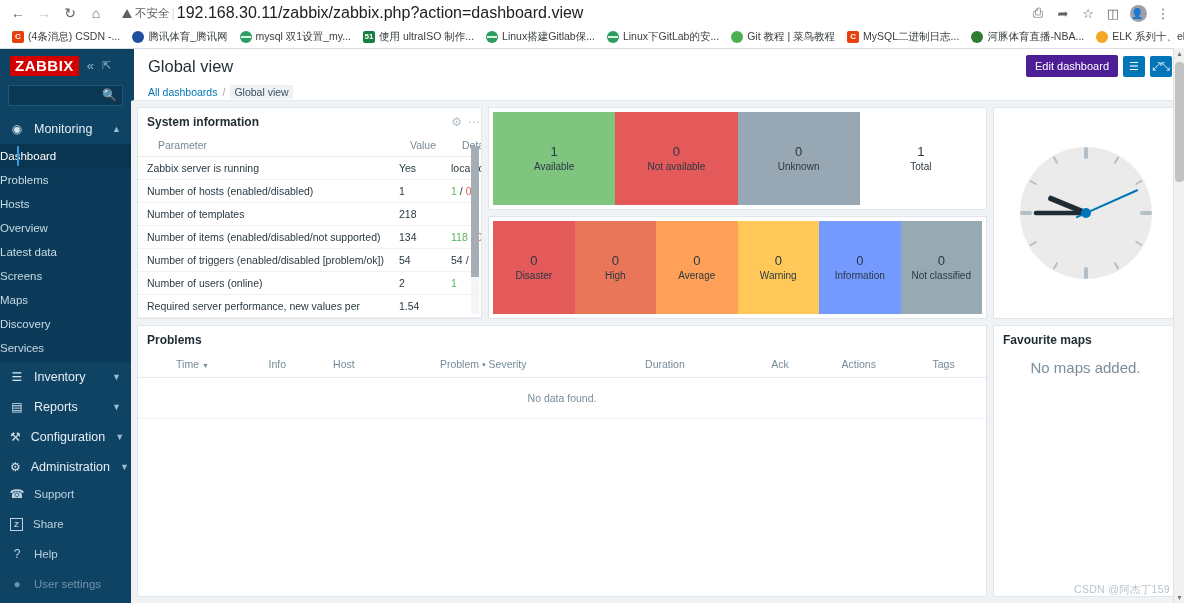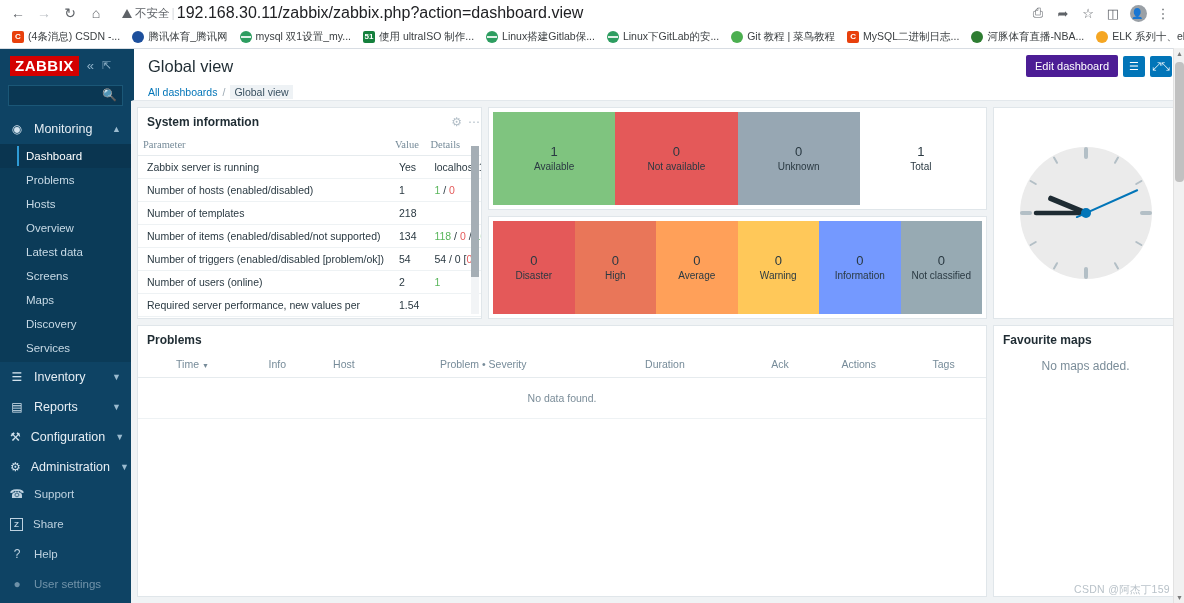--- a/index.html
+++ b/index.html
@@ -104,21 +104,21 @@
     height: 30px; display: flex; align-items: center; gap: 10px;
     padding: 0 10px; font-size: 12.5px; color: #e6eef4; cursor: default;
   }
   .sb-group .gi { width: 14px; display: flex; justify-content: center; font-size: 12px; color: #d3e3ee; }
   .sb-group .gl { flex: 1 1 auto; }
   .sb-group .ga { font-size: 9px; color: #9bbbcf; }
   .sb-sub {
     background: #0b3b58; padding: 0 0 2px 0;
   }
   .sb-item {
-    height: 24px; display: flex; align-items: center; padding-left: 26px;
+    height: 24px; display: flex; align-items: center; 
     font-size: 11.5px; color: #c8dae6; position: relative;
   }
   .sb-item.active { background: #0a3550; color: #ffffff; }
   .sb-item.active::before {
     content: ""; position: absolute; left: 17px; top: 2px; bottom: 2px;
     width: 2px; background: #2e9bd6;
   }
   .sb-bottom { padding-bottom: 4px; }
   .sb-link {
     height: 30px; display: flex; align-items: center; gap: 10px;
@@ -166,21 +166,21 @@
   .card-hd {
     display: flex; align-items: center; padding: 7px 1px 6px 9px; gap: 6px;
   }
   .card-title { font-size: 12px; font-weight: bold; color: #1f2c33; flex: 1 1 auto; }
   .hd-icon { color: #b3bfc8; font-size: 12px; cursor: pointer; }
 
   .sysinfo { flex: 0 0 345px; position: relative; overflow: hidden; }
   .sys-table { width: 100%; border-collapse: collapse; font-size: 10.5px; }
   .sys-table th {
     text-align: left; font-weight: normal; color: #768b99; font-size: 10.5px;
-    padding: 4px 6px 5px 5px; border-bottom: 1px solid #e6ebee; font-family: Liberation Serif, serif;
+    padding: 4px 6px 5px 20px; border-bottom: 1px solid #e6ebee;
   }
   .sys-table td {
     padding: 5px 6px 5px 9px; color: #2a3942; border-bottom: 1px solid #eef2f4;
     vertical-align: middle; white-space: nowrap;
   }
   .sys-table td.p { width: 212px; }
   .sys-table td.v { width: 38px; }
   .sys-scroll {
     position: absolute; right: 2px; top: 38px; bottom: 4px; width: 8px;
     background: #f2f4f6;
@@ -206,21 +206,21 @@
     border-bottom: 1px solid #e6ebee; white-space: nowrap;
   }
   .pr-nodata {
     text-align: center; color: #7b8d99; font-size: 10.5px; padding: 14px 0;
     border-bottom: 1px solid #eef2f4;
   }
 
   .col-right { flex: 0 0 185px; display: flex; flex-direction: column; gap: 6px; }
   .clock-card { height: 212px; display: flex; align-items: center; justify-content: center; }
   .fav-card { flex: 1 1 auto; }
-  .fav-empty { text-align: center; color: #7b8d99; font-size: 12px; padding: 6px 0 0 0; }
+  .fav-empty { text-align: center; color: #7b8d99; font-size: 15px; padding: 6px 0 0 0; }
 
   .page-scrollbar {
     position: absolute; right: 0; top: 48px; bottom: 0; width: 11px;
     background: #f1f1f1; border-left: 1px solid #e2e2e2;
   }
   .page-scrollbar .thumb { position: absolute; top: 0; left: 1px; width: 9px; height: 120px; background: #c1c1c1; border-radius: 4px; }
   .page-scrollbar .arw { position: absolute; left: 1px; width: 9px; text-align: center; font-size: 7px; color: #7a7a7a; }
 
   .watermark {
     position: absolute; right: 14px; bottom: 6px; font-size: 10.5px;

